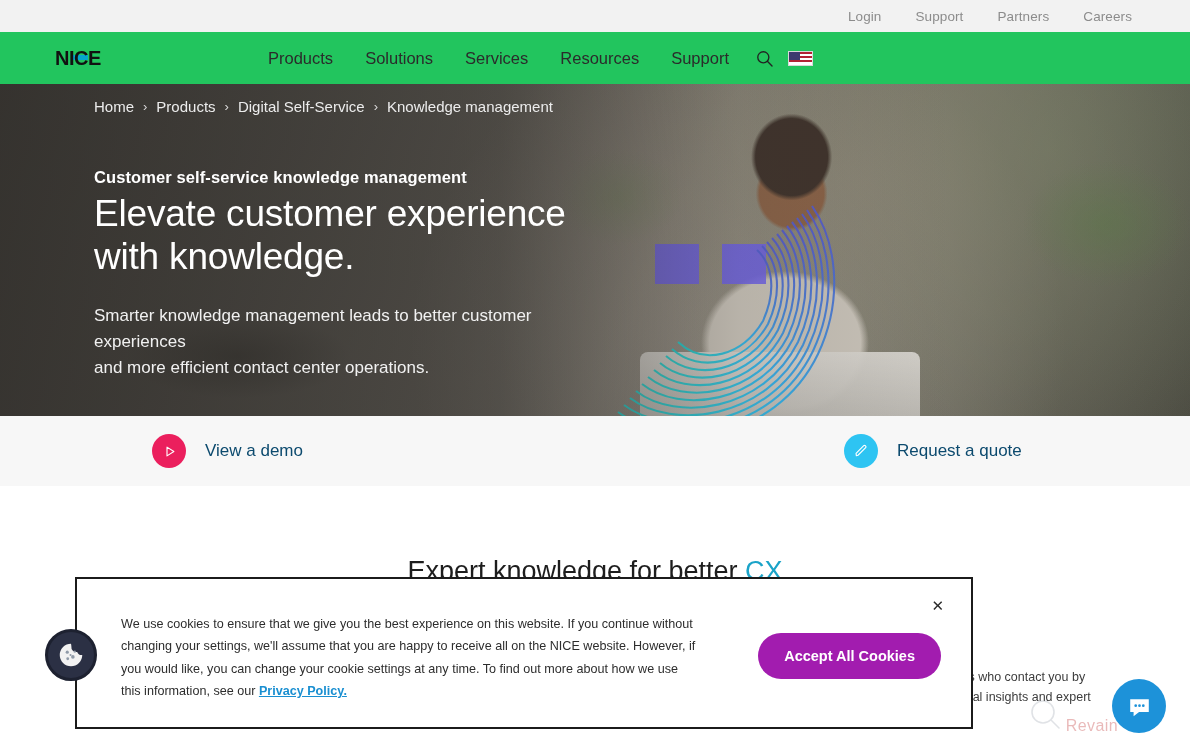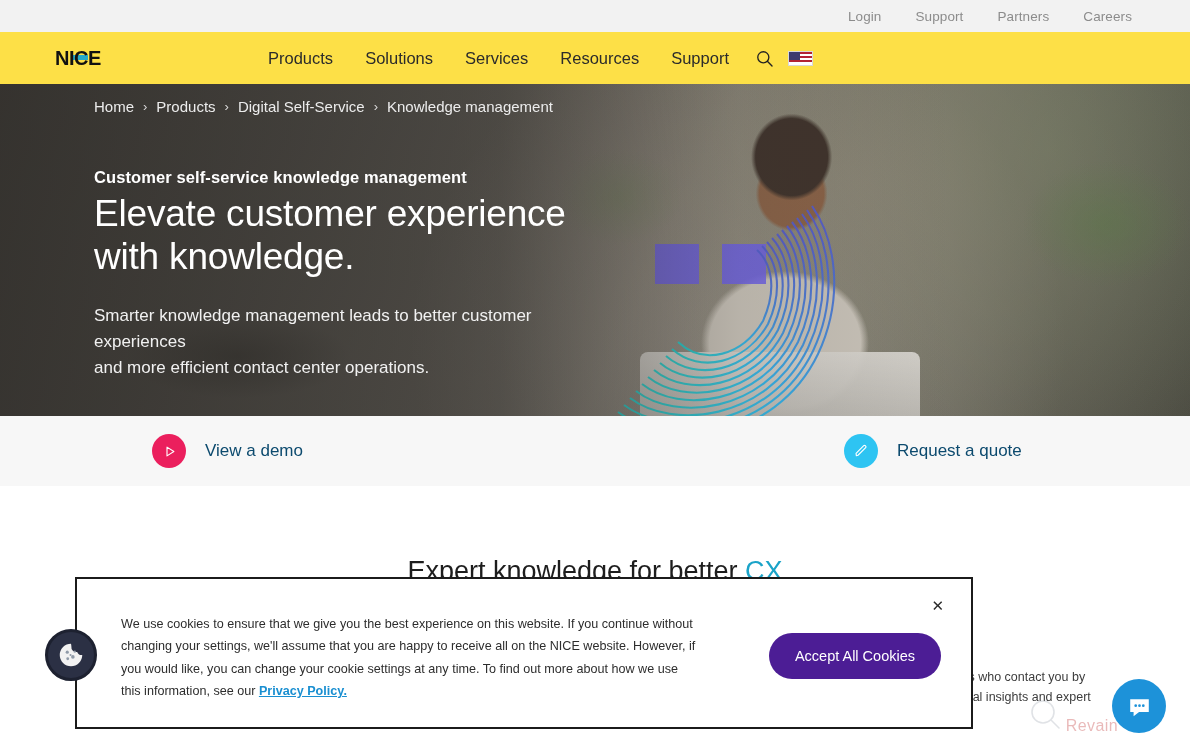--- a/index.html
+++ b/index.html
@@ -25,21 +25,21 @@
   .utility-link {
     font-size: 13.5px;
     color: #8c8c8c;
     text-decoration: none;
     letter-spacing: .1px;
   }
 
   
   .main-nav {
     height: 52px;
-    background: #fde047;
+    background: #22c55e;
     display: flex;
     align-items: center;
     position: relative;
   }
   .logo {
     margin-left: 55px;
     font-size: 20px;
     font-weight: 700;
     letter-spacing: -0.5px;
     color: #111111;
@@ -301,27 +301,27 @@
     width: 578px;
   }
   .cookie-body a {
     color: #1a8fd1;
     font-weight: 700;
     text-decoration: underline;
   }
   .cookie-accept {
     position: absolute;
     right: 30px; top: 54px;
-    background: #4c1d95;
+    background: #a21caf;
     color: #ffffff;
     border: none;
     border-radius: 26px;
     padding: 15px 26px;
     font-size: 14.5px;
-    font-weight: 400;
+    font-weight: 700;
     cursor: pointer;
     font-family: "Liberation Sans", sans-serif;
     white-space: nowrap;
     text-align: right;
   }
   .cookie-settings-btn {
     position: absolute;
     left: 45px; top: 629px;
     width: 52px; height: 52px;
     border-radius: 50%;

